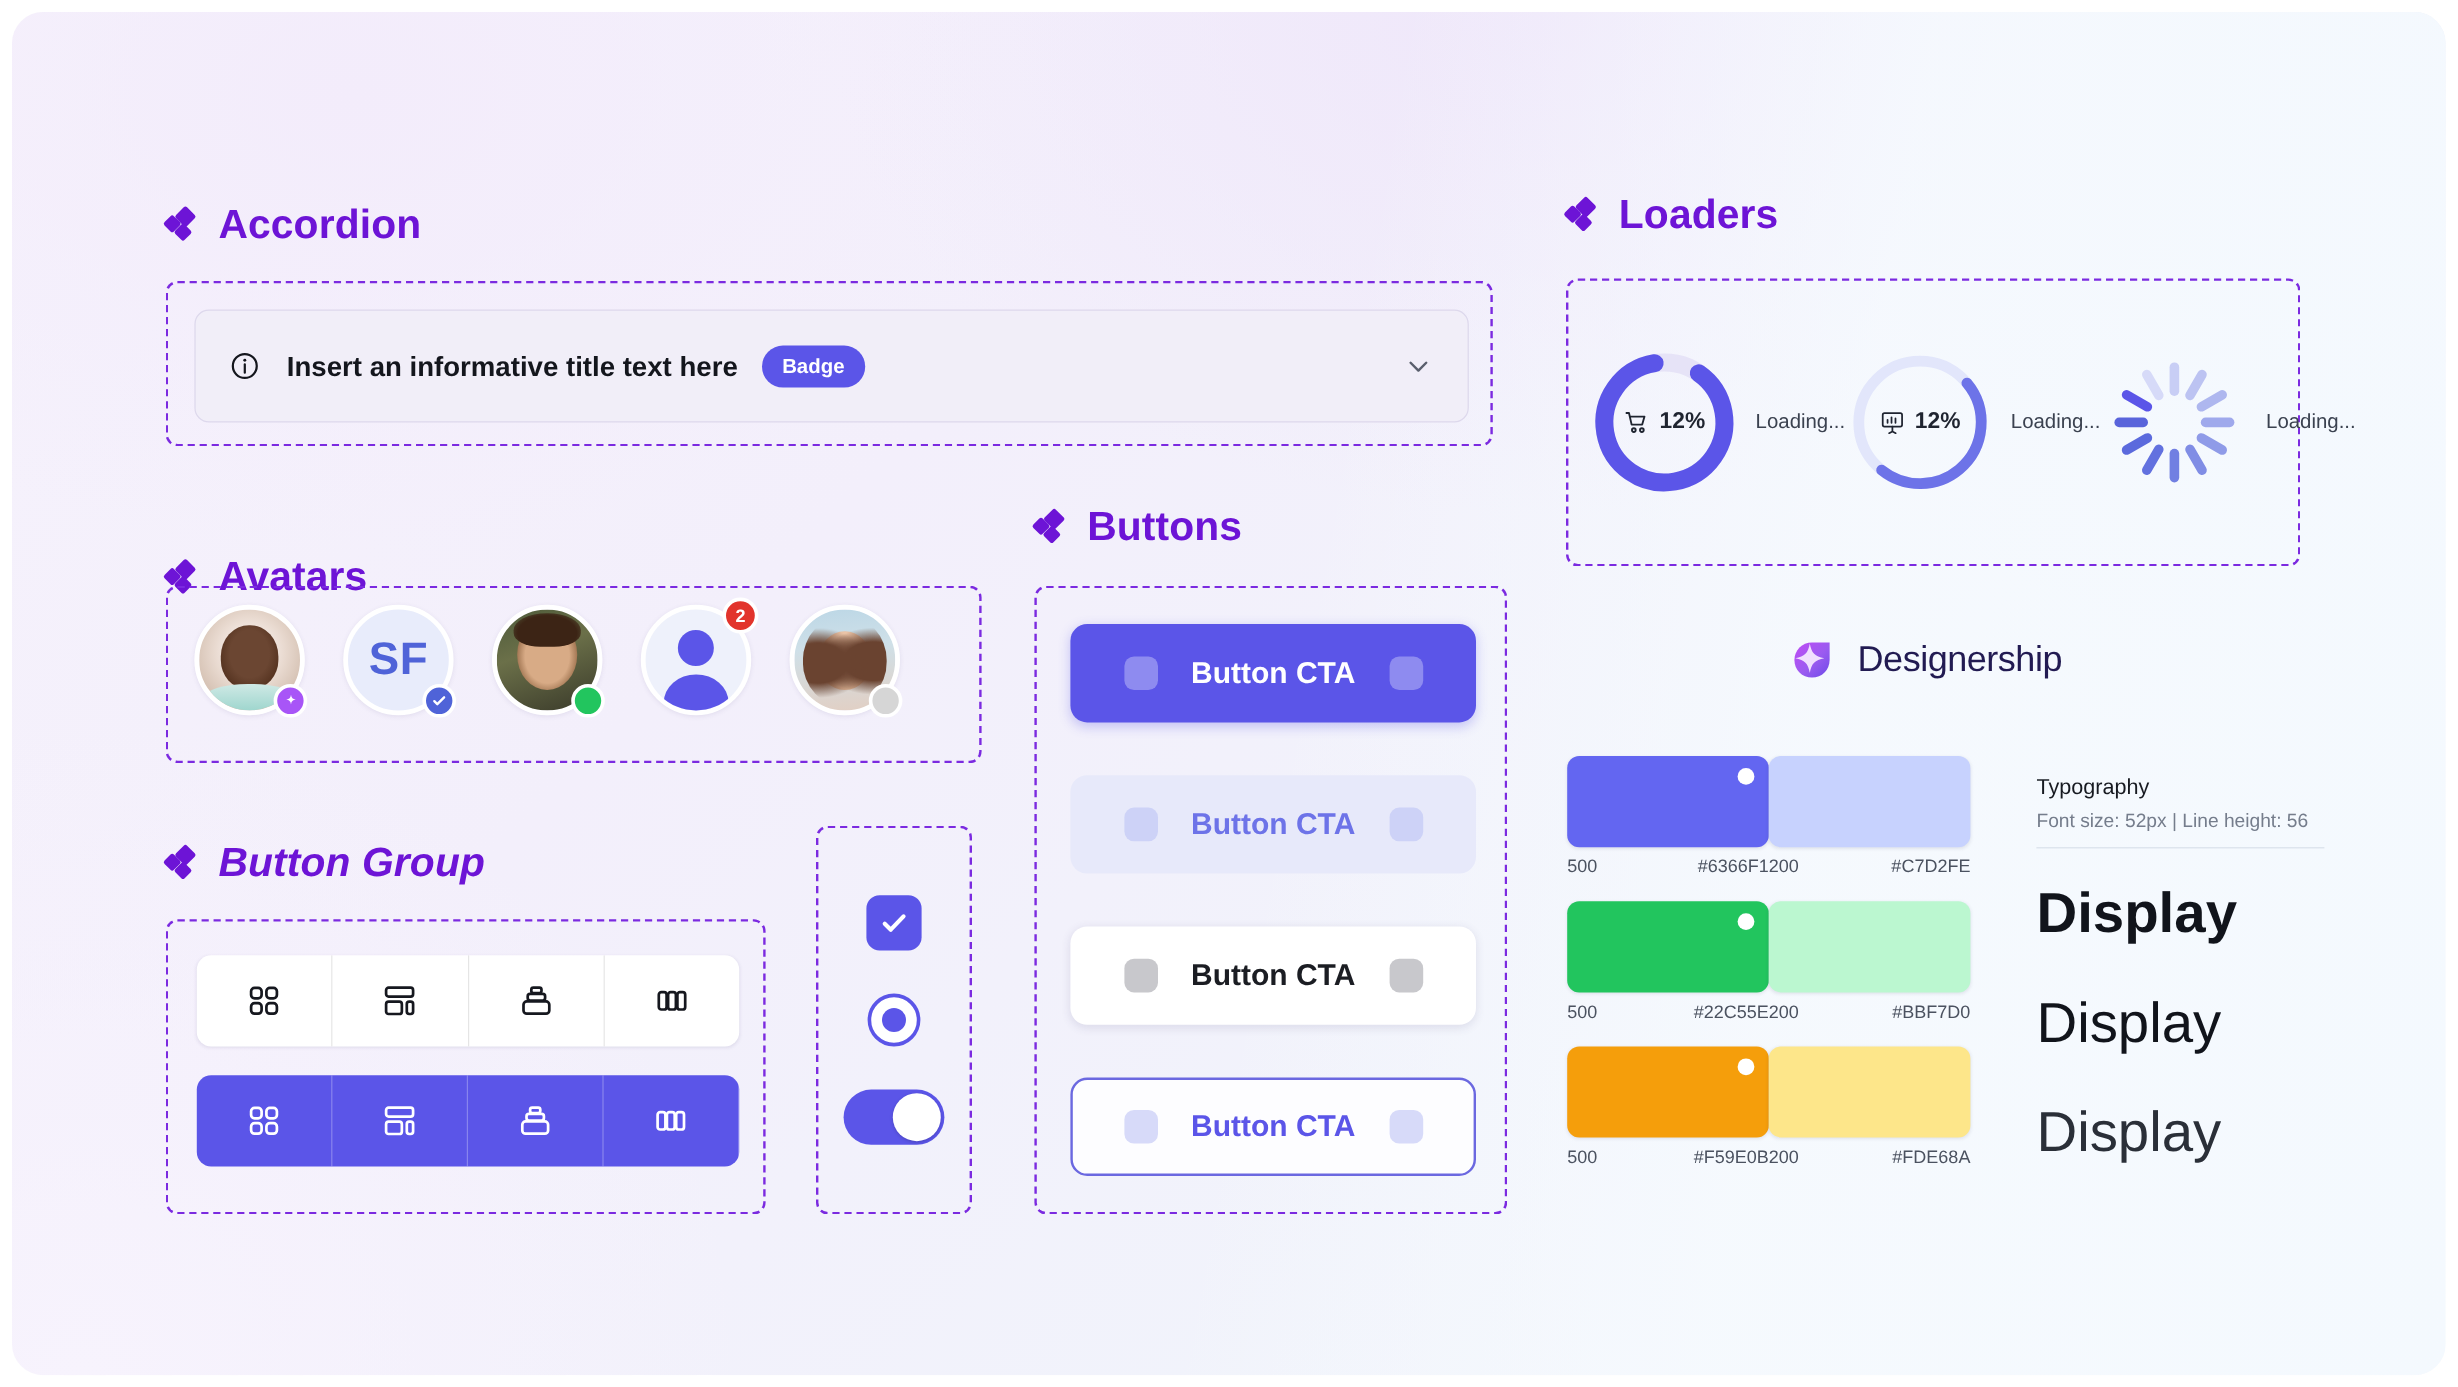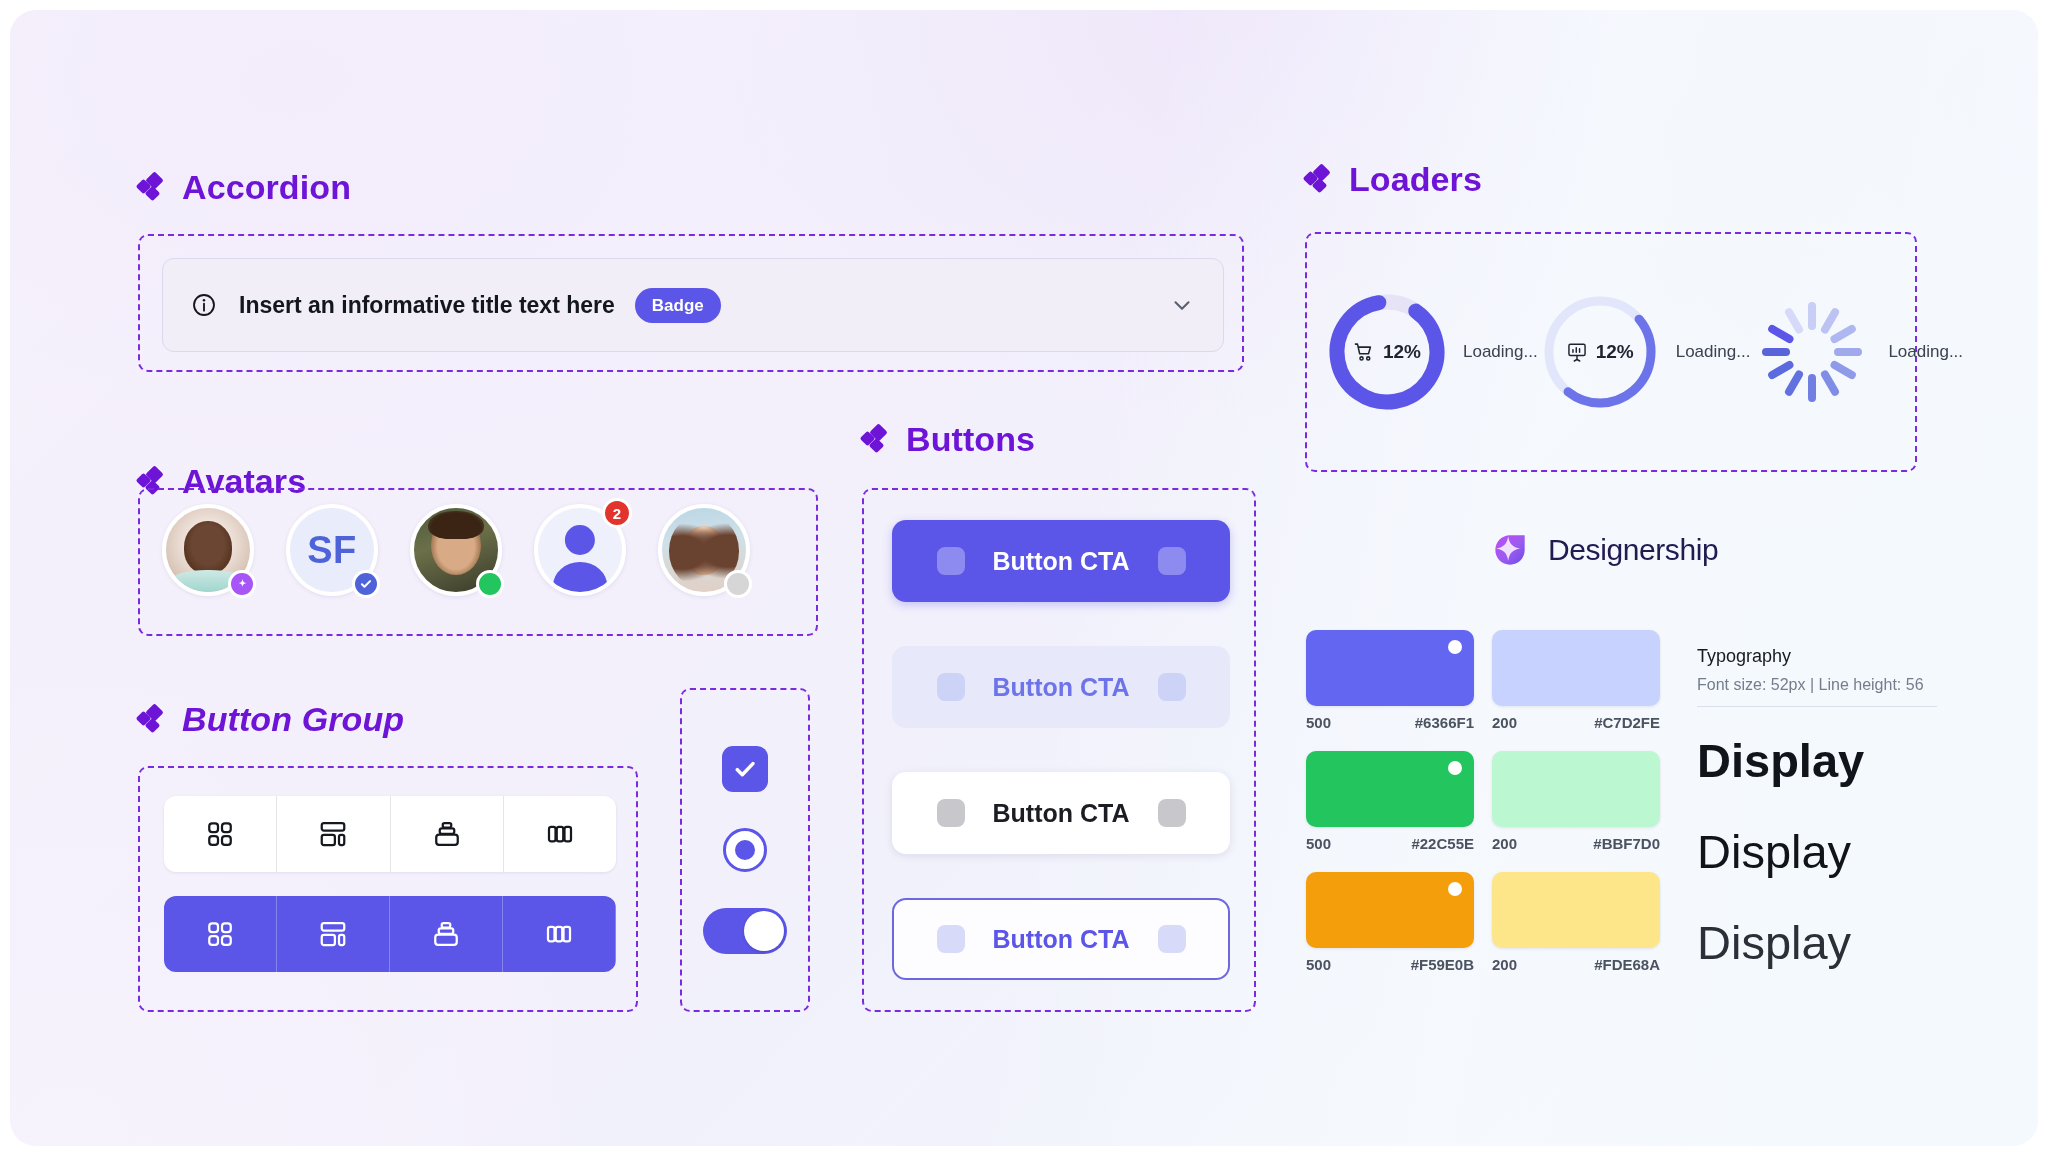--- a/index.html
+++ b/index.html
@@ -217,21 +217,21 @@
   }
   .loading-text { font-size: 17px; color: #3b4250; }
   .spin-wrap { width: 124px; height: 124px; position: relative; }
 
   
   #brand { position: absolute; left: 1478px; top: 518px; display: flex; align-items: center; gap: 16px; }
   .brand-name { font-size: 30px; font-weight: 400; color: #221b52; letter-spacing: -.4px; }
 
   
   #swatches { position: absolute; left: 1296px; top: 620px; width: 360px; }
-  .sw-row { display: flex; gap: 18px; margin-bottom: 20px; font-weight: bold; }
+  .sw-row { display: flex; margin-bottom: 20px; }
   .sw-col { width: 168px; }
   .sw-chip {
     height: 76px; border-radius: 10px; position: relative;
     box-shadow: 0 1px 3px rgba(40,40,80,.10);
   }
   .sw-chip .dot {
     position: absolute; right: 12px; top: 10px;
     width: 14px; height: 14px; border-radius: 50%; background: #fff;
   }
   .sw-meta {

